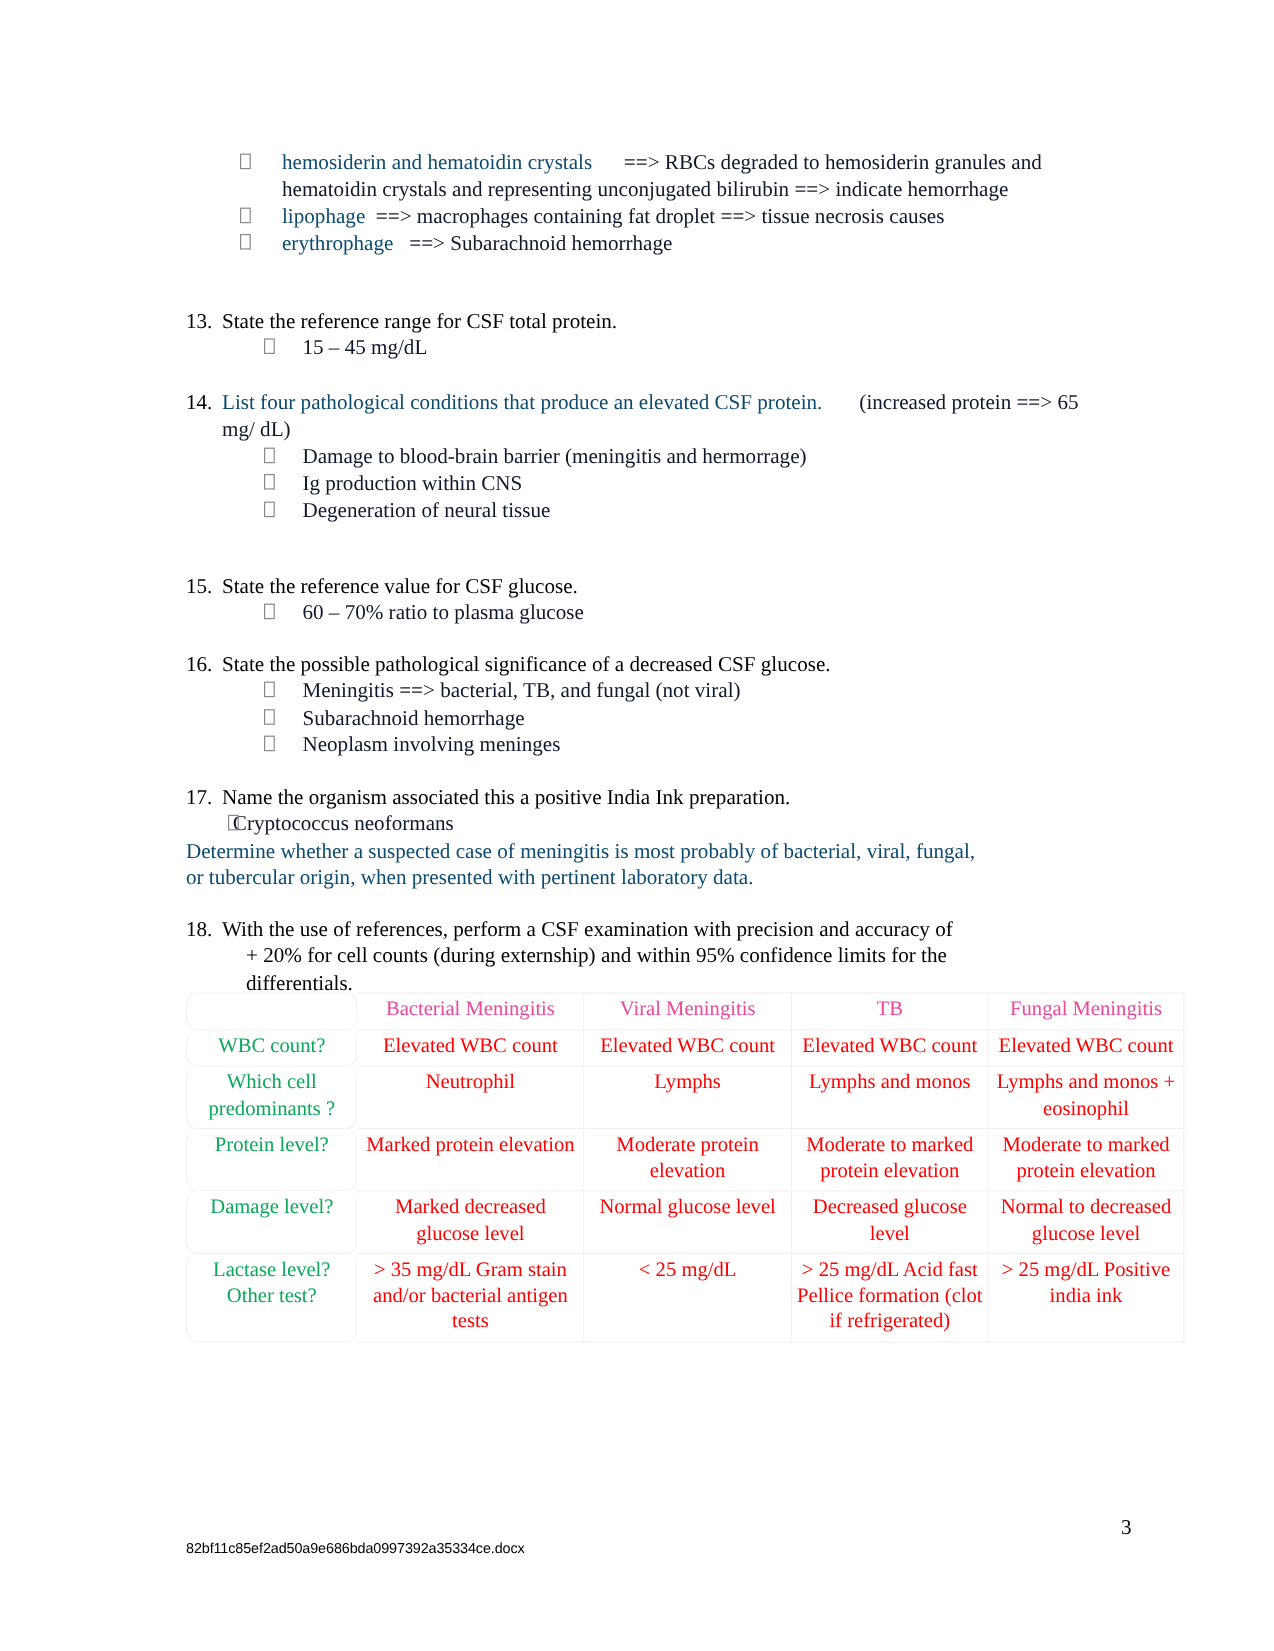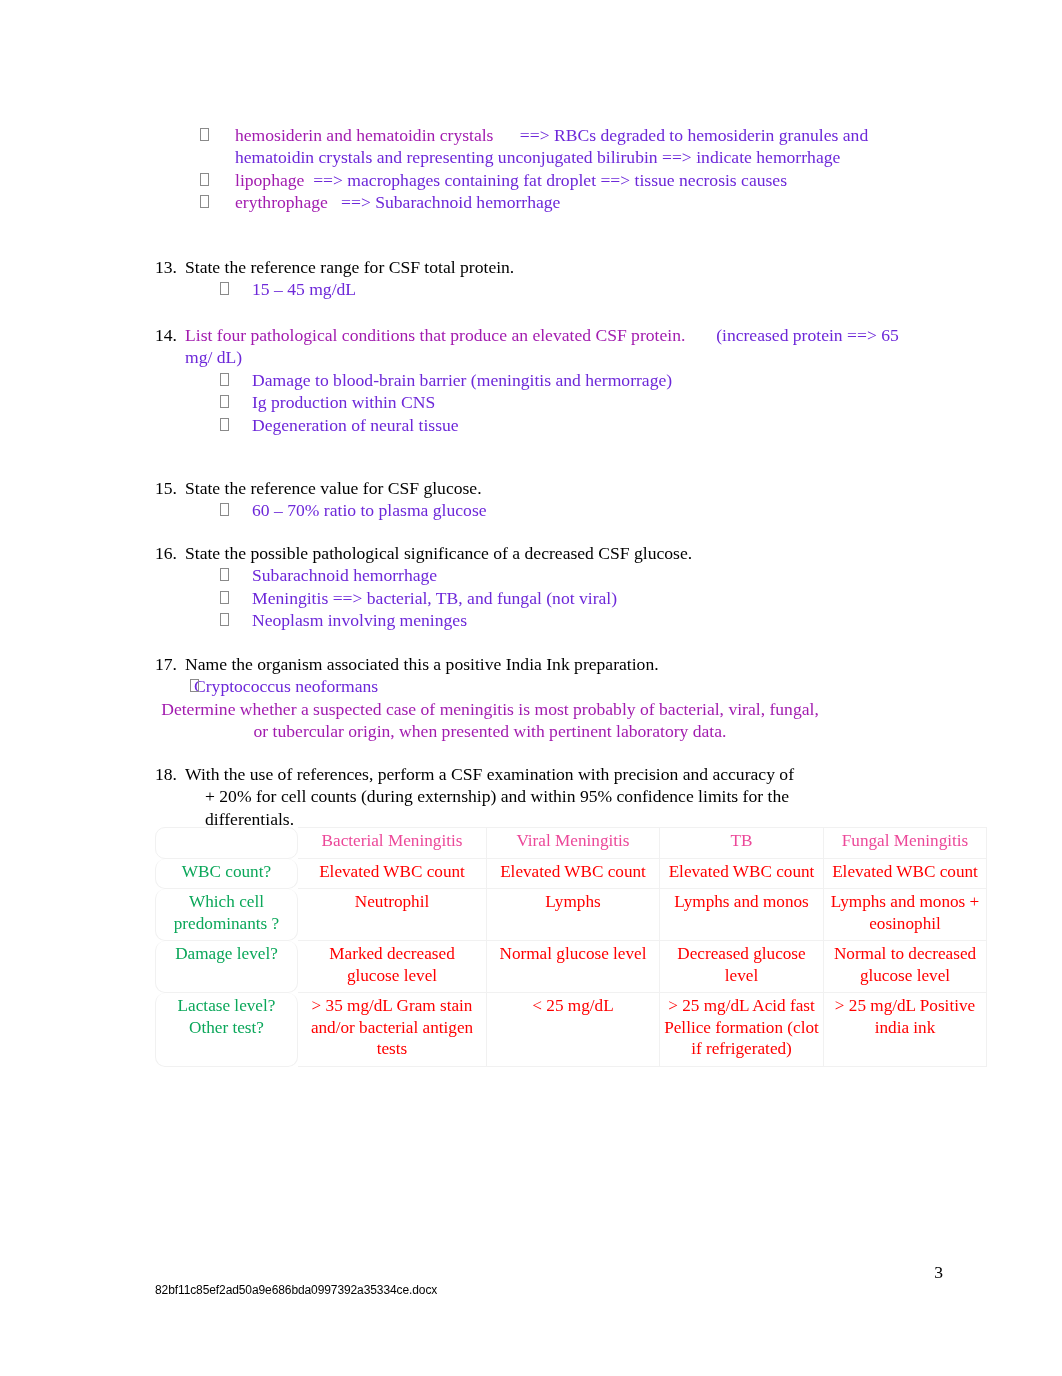--- a/index.html
+++ b/index.html
@@ -17,22 +17,22 @@
   }
 
   .page {
     position: absolute;
     left: 0; top: 0;
     width: 1062px;
     height: 1376px;
   }
 
   
-  .red   { color: #6d28d9; }
-  .black { color: #a21caf; text-align: center; }
+  .red   { color: #0f172a; }
+  .black { color: #0c4a6e; }
 
   .bullet {
     display: inline-block;
     width: 9px;
     height: 13px;
     border: 1.3px solid #8a8a8a;
     vertical-align: -1px;
     margin-right: 0;
     box-sizing: border-box;
   }
@@ -195,24 +195,24 @@
         <span class="bullet"></span><span class="red">60 – 70% ratio to plasma glucose</span>
       </div>
     </div>
   </div>
 
   <div class="numitem" style="left:155px; top:542px; width:760px;">
     <span class="num">16.</span>
     <div class="body">State the possible pathological significance of a decreased CSF glucose.</div>
     <div class="sublist" style="margin-left:65px;">
       <div class="sli">
+        <span class="bullet"></span><span class="red">Meningitis ==&gt; bacterial, TB, and fungal (not viral)</span>
+      </div>
+      <div class="sli">
         <span class="bullet"></span><span class="red">Subarachnoid hemorrhage</span>
-      </div>
-      <div class="sli">
-        <span class="bullet"></span><span class="red">Meningitis ==&gt; bacterial, TB, and fungal (not viral)</span>
       </div>
       <div class="sli">
         <span class="bullet"></span><span class="red">Neoplasm involving meninges</span>
       </div>
     </div>
   </div>
 
   <div class="numitem" style="left:155px; top:653px; width:760px;">
     <span class="num">17.</span>
     <div class="body">Name the organism associated this a positive India Ink preparation.</div>
@@ -250,20 +250,27 @@
     </tr>
 
     <tr>
       <td class="col0 firstcol rl">Which cell predominants ?</td>
       <td class="col1 vl">Neutrophil</td>
       <td class="col2 vl">Lymphs</td>
       <td class="col3 vl">Lymphs and monos</td>
       <td class="col4 vl">Lymphs and monos + eosinophil</td>
     </tr>
 
+    <tr>
+      <td class="col0 firstcol rl">Protein level?</td>
+      <td class="col1 vl">Marked protein elevation</td>
+      <td class="col2 vl">Moderate protein elevation</td>
+      <td class="col3 vl">Moderate to marked protein elevation</td>
+      <td class="col4 vl">Moderate to marked protein elevation</td>
+    </tr>
 
     <tr>
       <td class="col0 firstcol rl">Damage level?</td>
       <td class="col1 vl">Marked decreased glucose level</td>
       <td class="col2 vl">Normal glucose level</td>
       <td class="col3 vl">Decreased glucose level</td>
       <td class="col4 vl">Normal to decreased glucose level</td>
     </tr>
 
     <tr>

